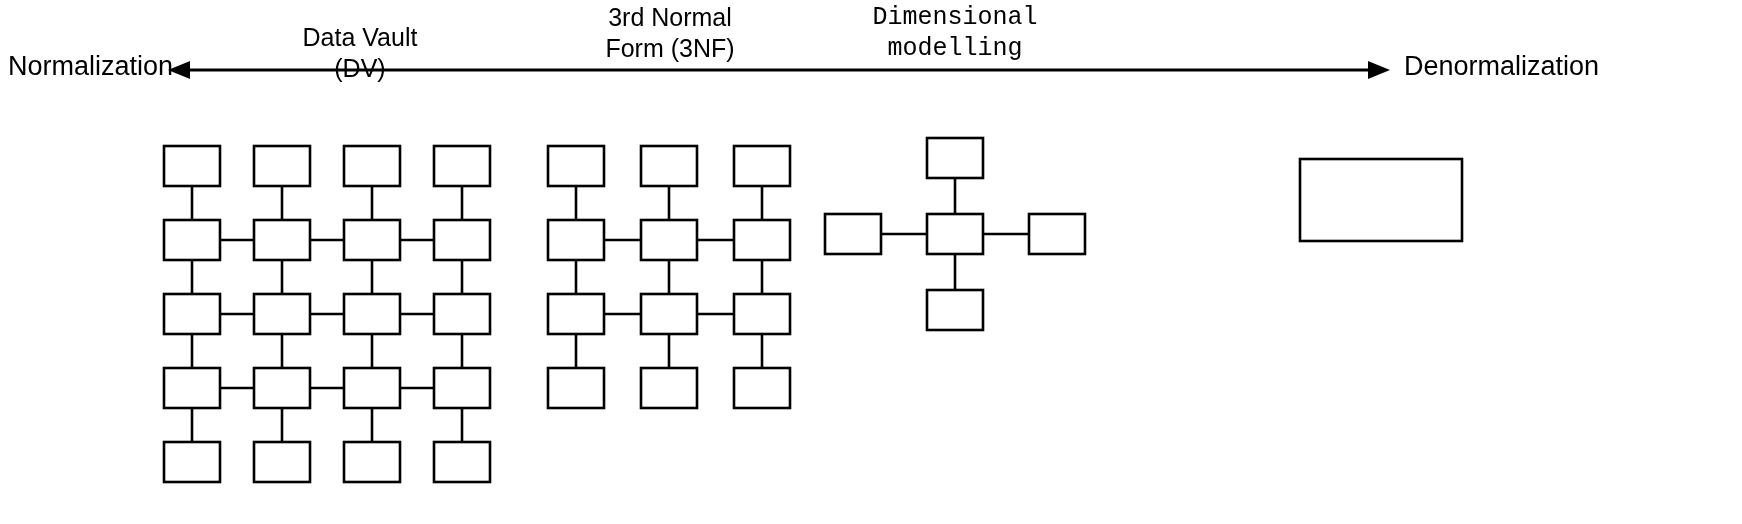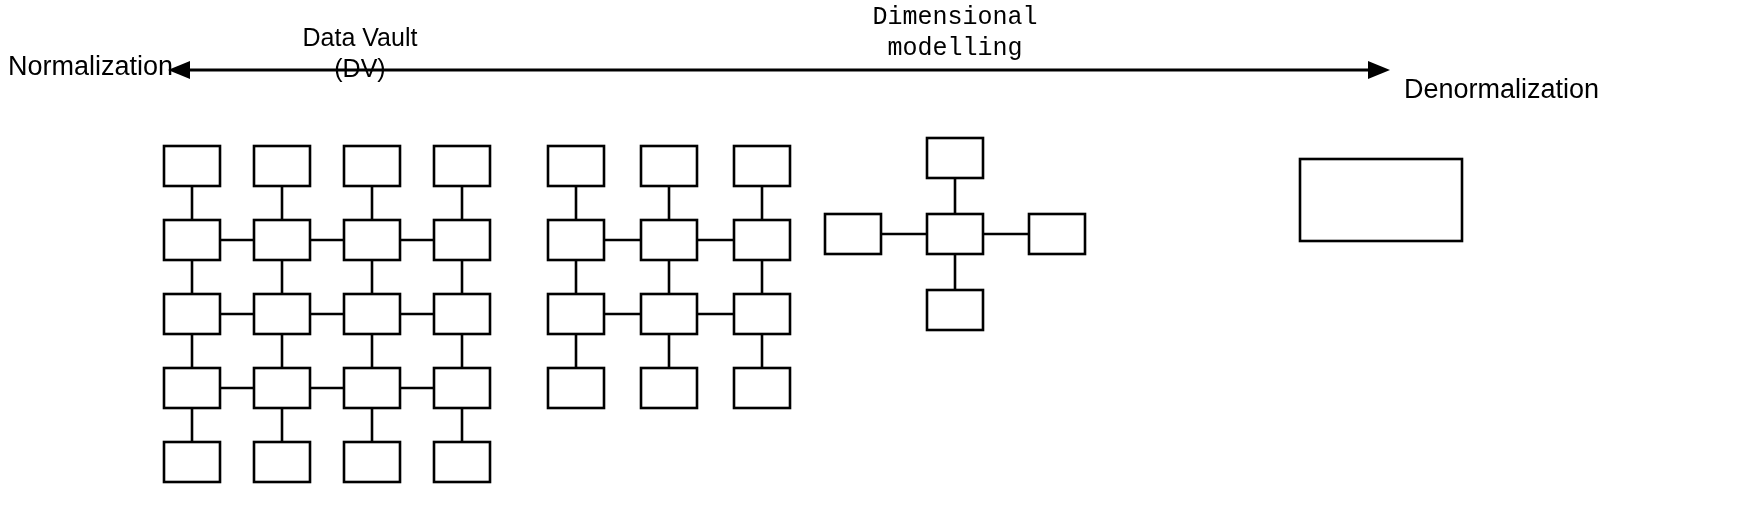--- a/index.html
+++ b/index.html
@@ -27,21 +27,20 @@
     white-space: nowrap;
     color: #000000;
   }
   #label-normalization {
     left: 8px;
     top: 52px;
   }
   #label-denormalization {
     left: 1404px;
     top: 52px;
-    margin-top: 23px;
   }
   .pattern-label {
     position: absolute;
     font-size: 25px;
     line-height: 31px;
     text-align: center;
     white-space: nowrap;
     color: #000000;
   }
   .pattern-label .ln {
@@ -84,20 +83,24 @@
 
   <div class="axis-label" id="label-normalization">Normalization</div>
 
   <div class="axis-label" id="label-denormalization">Denormalization</div>
 
   <div class="pattern-label" id="pattern-label-dv">
     <span class="ln">Data Vault</span>
     <span class="ln">(DV)</span>
   </div>
 
+  <div class="pattern-label" id="pattern-label-3nf">
+    <span class="ln">3rd Normal</span>
+    <span class="ln">Form (3NF)</span>
+  </div>
 
   <div class="pattern-label" id="pattern-label-dim">
     <span class="ln">Dimensional</span>
     <span class="ln">modelling</span>
   </div>
 
 
   <svg id="diagram" viewBox="0 0 1742 524" xmlns="http://www.w3.org/2000/svg">
     <g id="axis-group">
         <line x1="186" y1="70" x2="1372" y2="70" class="axis-line"></line>

